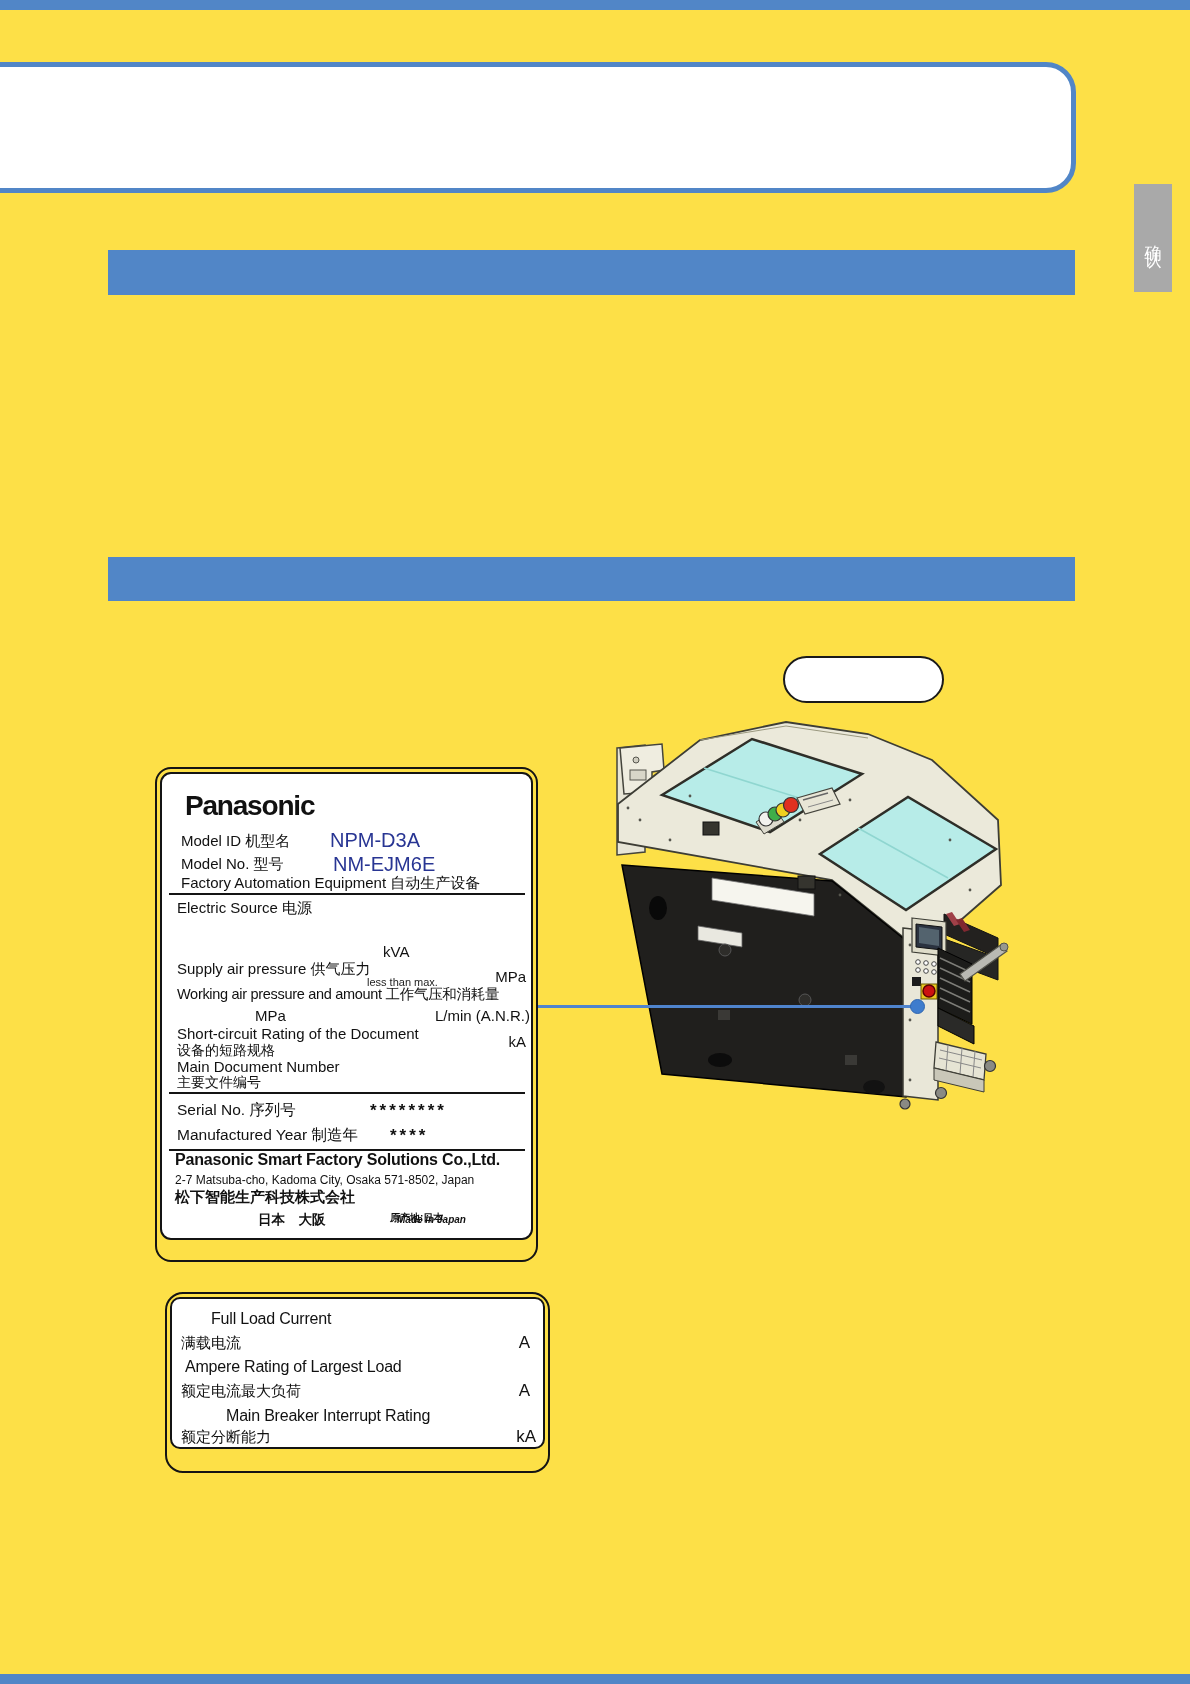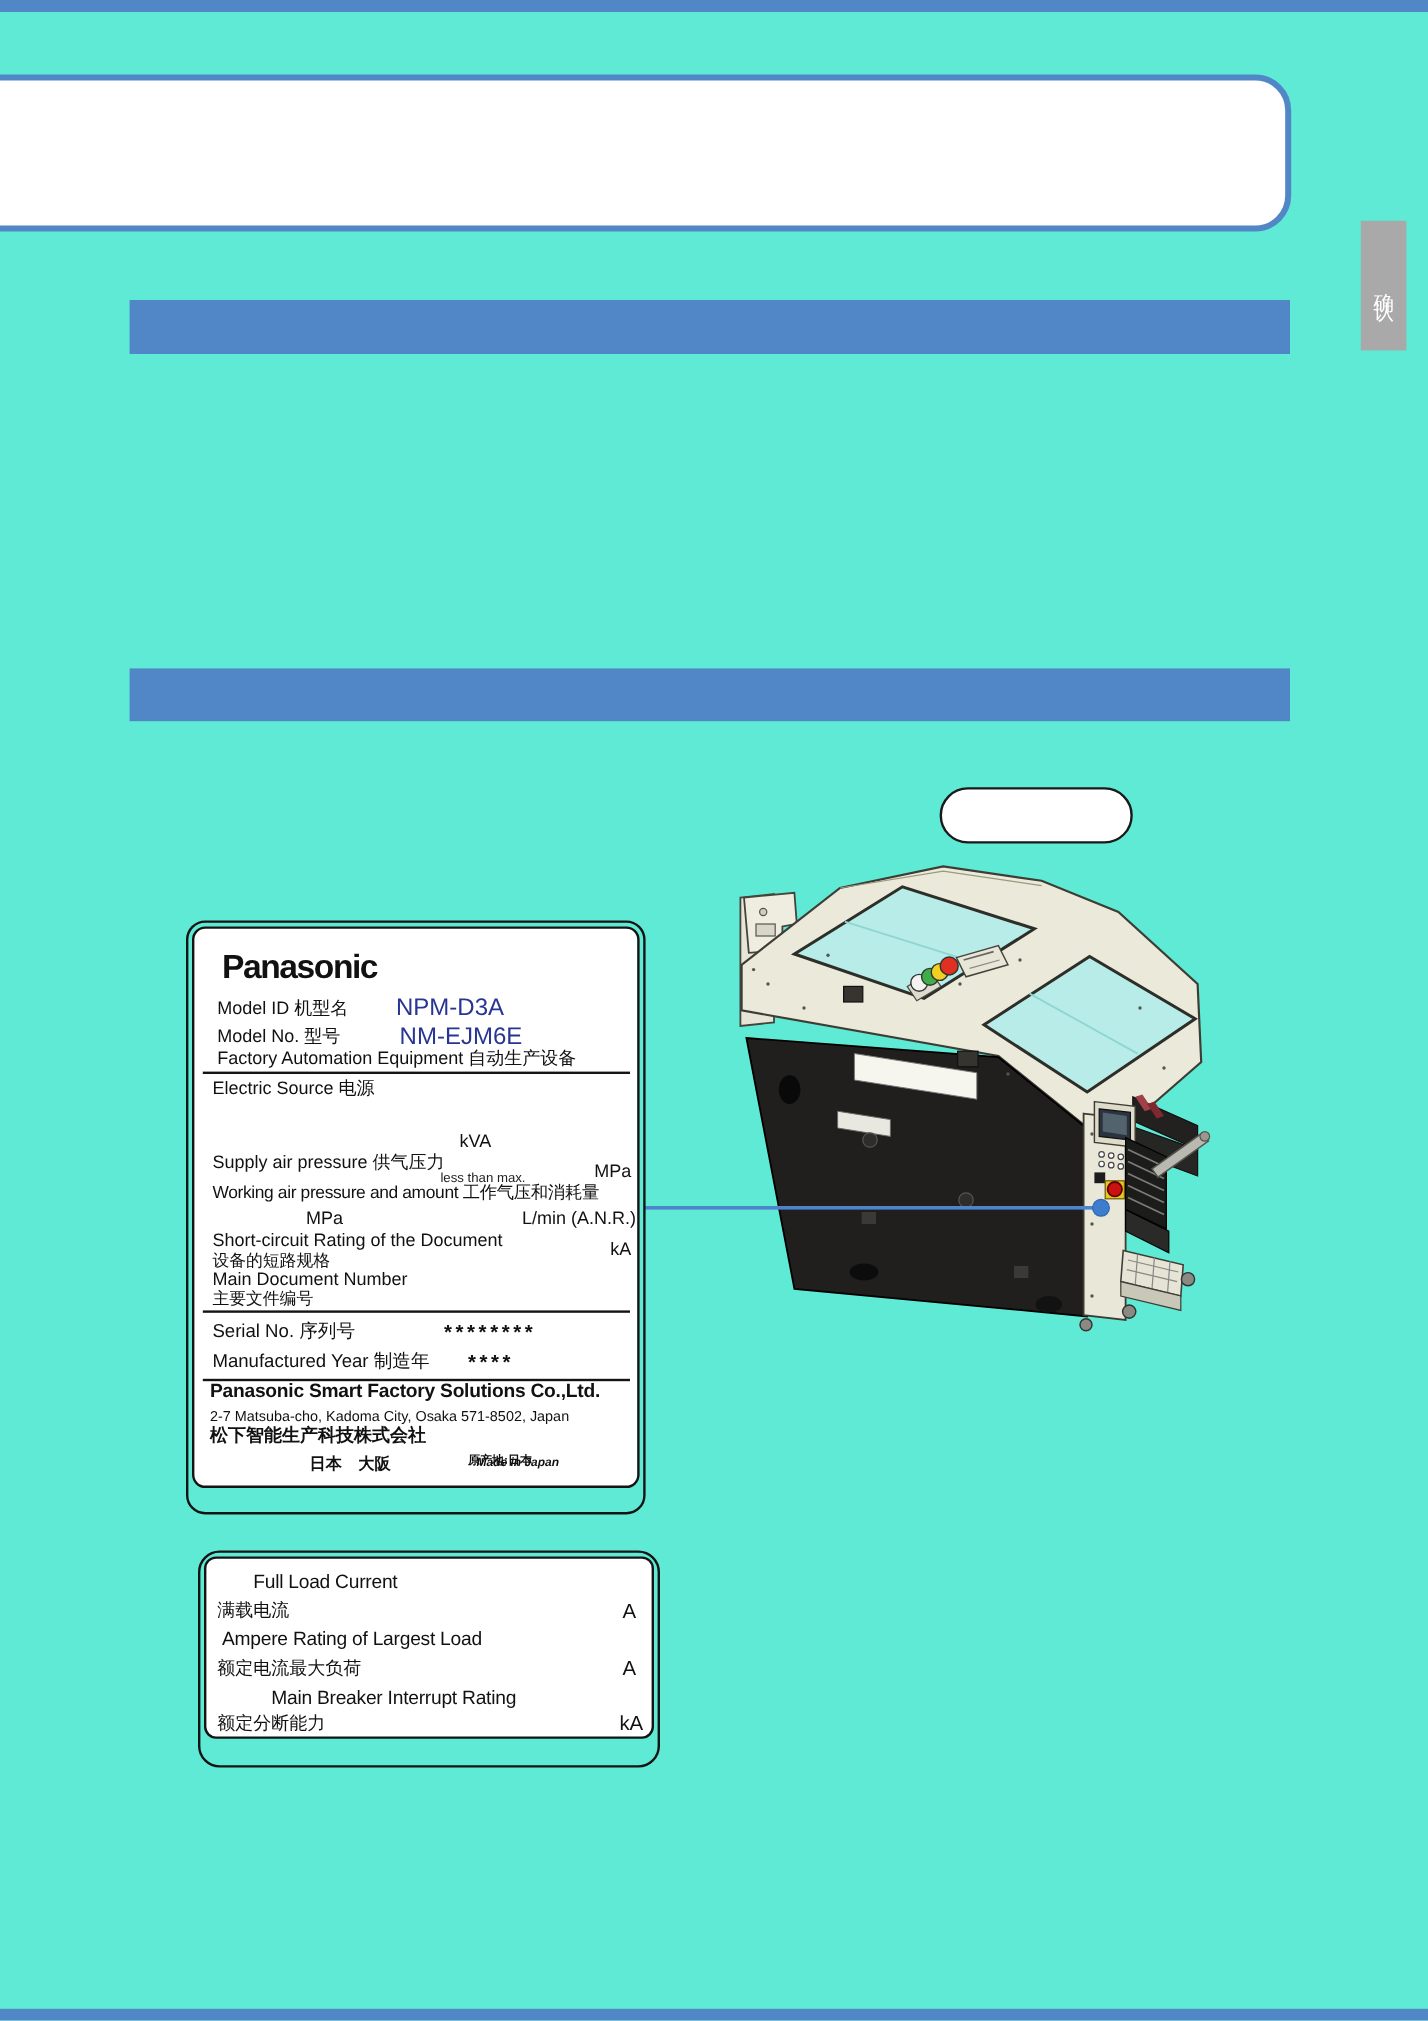--- a/index.html
+++ b/index.html
@@ -1,16 +1,16 @@
 <!DOCTYPE html>
 <html><head>
 <meta charset="utf-8">
 <style>
   html,body{margin:0;padding:0;background:#ffffff;}
-  .page{position:relative;width:1190px;height:1684px;background:#5eead4;overflow:hidden;
+  .page{position:relative;width:1190px;height:1684px;background:#fde047;overflow:hidden;
         font-family:"Liberation Sans", sans-serif;color:#111;}
   .band{position:absolute;left:0;width:1190px;height:10px;background:#5186c7;}
   .band.top{top:0;}
   .band.bottom{top:1674px;}
 
   .top-callout{position:absolute;left:-36px;top:62px;width:1112px;height:131px;
     border:5px solid #5186c7;border-radius:30px;background:#fff;box-sizing:border-box;}
 
   .chapter-tab{position:absolute;left:1134px;top:184px;width:38px;height:108px;background:#a9a9a9;
     display:flex;align-items:center;justify-content:center;}

